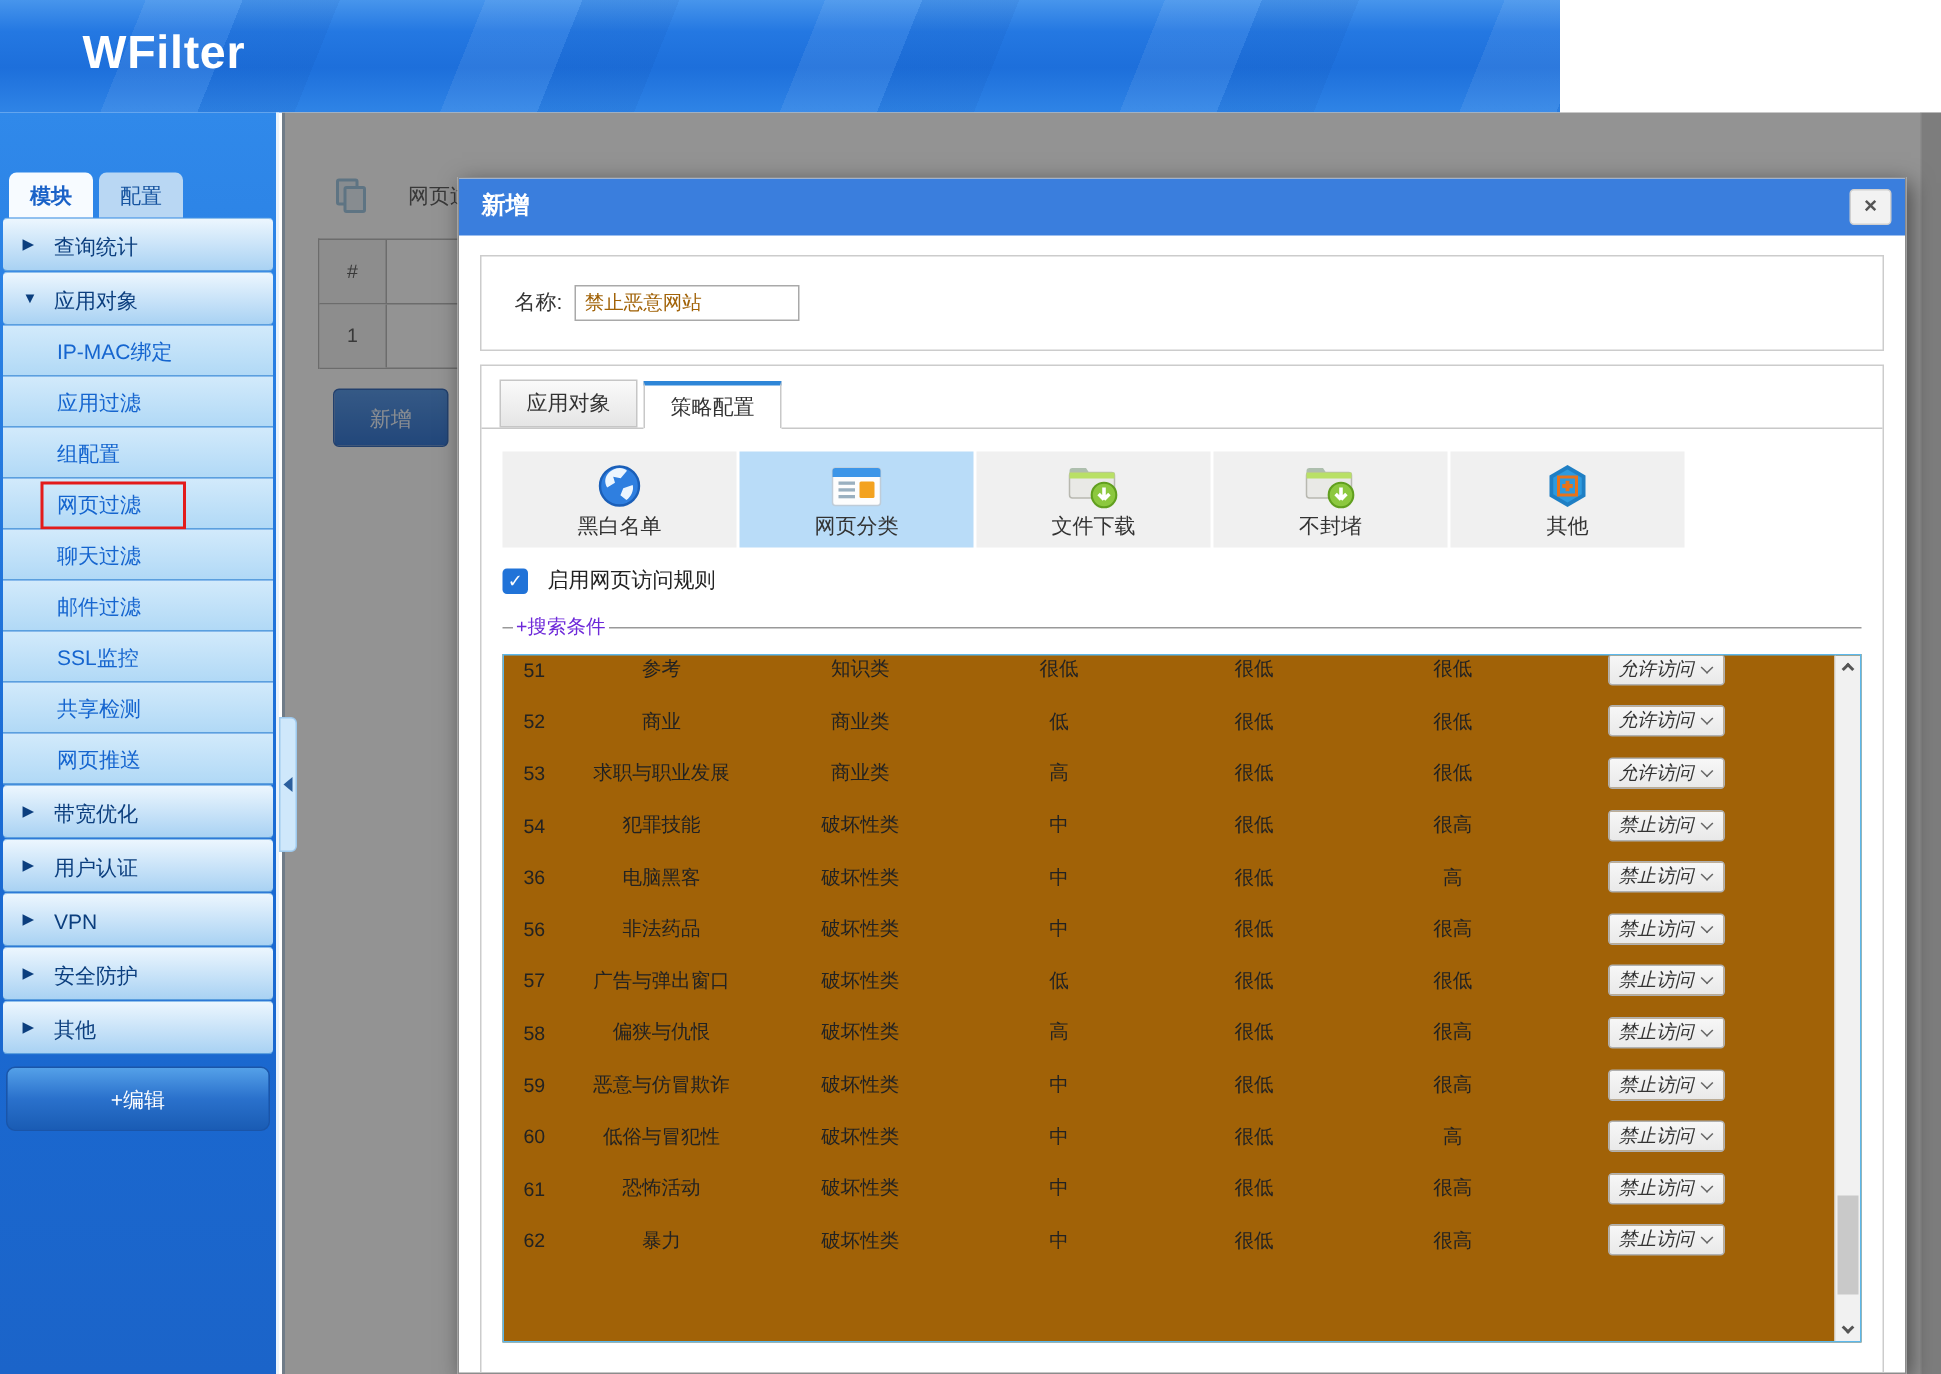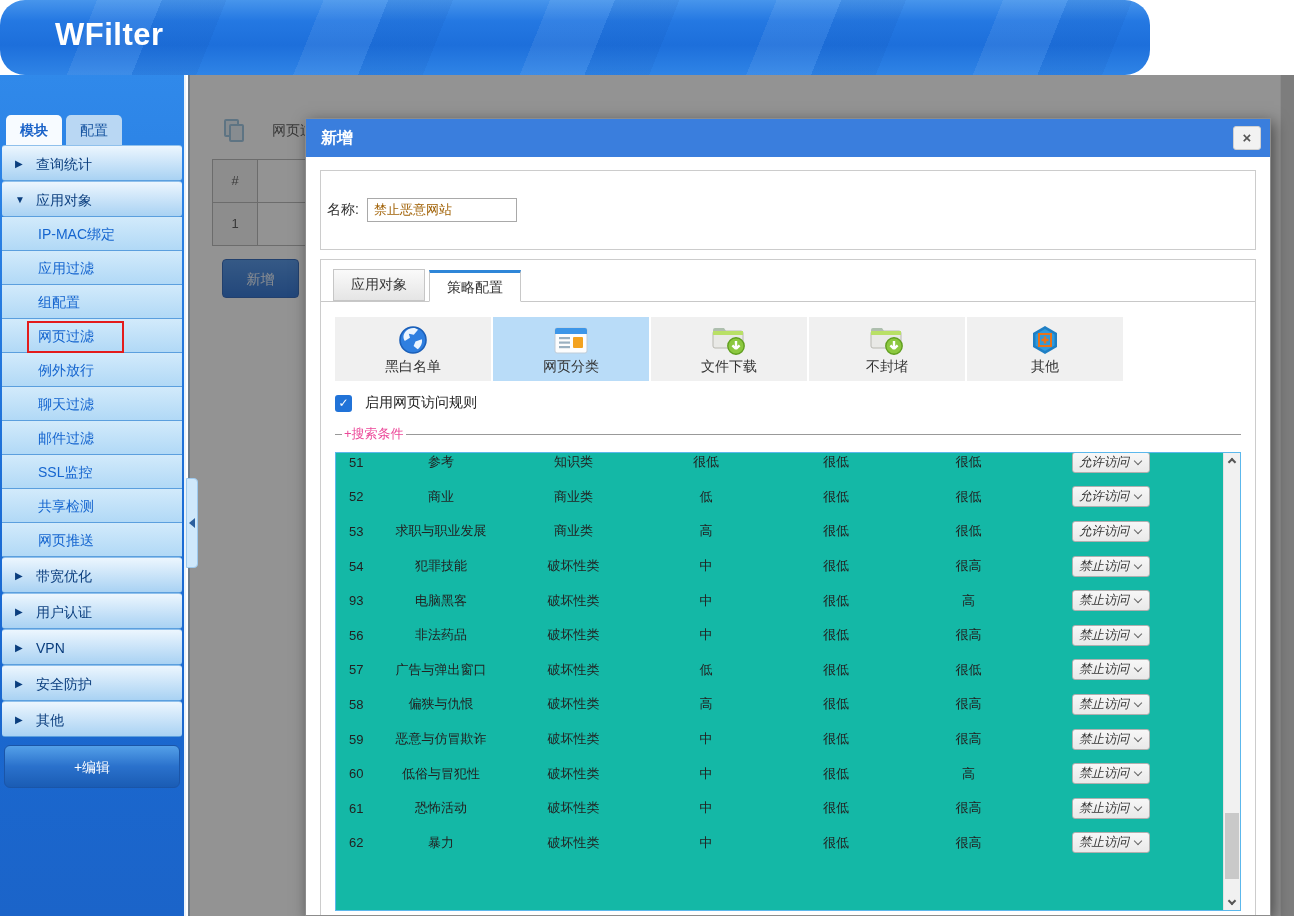--- a/index.html
+++ b/index.html
@@ -1,22 +1,22 @@
 <!DOCTYPE html>
 <html><head>
 <meta charset="utf-8">
 <style>
   * { margin:0; padding:0; box-sizing:border-box; }
   html,body { background:#666; }
   body { font-family:"Liberation Sans","DejaVu Sans",sans-serif; }
   #app { position:relative; width:1294px; height:916px; overflow:hidden; background:#fff; margin:0 auto; }
 
   
-  .banner { position:absolute; left:0; top:0; width:1150px; height:75px;
-    background:linear-gradient(180deg,#4795ec 0%,#2478e2 28%,#1d6fdb 60%,#2f84e6 100%); overflow:hidden;border-radius:25px; }
+  .banner { position:absolute; left:0; top:0; width:1040px; height:75px;
+    background:linear-gradient(180deg,#4795ec 0%,#2478e2 28%,#1d6fdb 60%,#2f84e6 100%); overflow:hidden; }
   .banner:after { content:""; position:absolute; inset:0;
     background:repeating-linear-gradient(112deg, rgba(255,255,255,0) 0 90px, rgba(255,255,255,.07) 90px 150px, rgba(0,40,120,.06) 150px 210px); }
   .logo { position:absolute; left:55px; top:17px; color:#fff; font-size:31px; font-weight:bold; letter-spacing:.5px; z-index:2; }
 
   
   .sidebar { position:absolute; left:0; top:75px; width:186px; height:841px;
     background:linear-gradient(180deg,#3089ea 0%,#1a6bd4 55%,#1b64c9 100%); border-right:2px solid #eaf3fb; }
   .side-tabs { display:flex; margin:40px 0 0 6px; gap:4px; }
   .side-tab { height:30px; line-height:30px; padding:0 14px; font-size:14px; border-radius:5px 5px 0 0; cursor:default; }
   .side-tab.on  { background:#f7fbff; color:#1a62c8; font-weight:bold; }
@@ -49,21 +49,21 @@
     border-radius:0 4px 4px 0; z-index:30; display:flex; align-items:center; justify-content:center; }
   .collapse .tri { width:0; height:0; border-top:5px solid transparent; border-bottom:5px solid transparent; border-right:6px solid #2b5f9e; }
 
   
   .modal { position:absolute; left:305px; top:118px; width:966px; height:798px; background:#fff;
     border:1px solid #8c8c8c; box-shadow:3px 4px 14px rgba(0,0,0,.5); z-index:40; overflow:hidden; }
   .m-title { height:38px; background:#3a7edd; color:#fff; font-size:16px; font-weight:bold; line-height:38px; padding-left:15px; position:relative; }
   .m-close { position:absolute; right:9px; top:7px; width:28px; height:24px; background:#f2f2f2; border:1px solid #d0d0d0;
     border-radius:3px; text-align:center; line-height:22px; color:#555; font-size:15px; font-weight:bold; cursor:pointer; }
   .m-body { padding:13px 14px 0 14px; }
-  .box1 { border:1px solid #ccc; height:80px; display:flex; align-items:center; padding-left:6px; }
+  .box1 { border:1px solid #ccc; height:64px; display:flex; align-items:center; padding-left:22px; }
   .box1 label { font-size:14px; color:#333; }
   .box1 input { margin-left:8px; width:150px; height:24px; border:1px solid #a9a9a9; font-size:13px; padding:0 6px;
     font-family:"Liberation Sans","DejaVu Sans",sans-serif; color:#a16207; }
   .box2 { border:1px solid #ccc; margin-top:9px; height:690px; }
   .tabstrip { display:flex; align-items:flex-end; height:42px; padding-left:12px; border-bottom:1px solid #c8c8c8; }
   .tab { height:32px; line-height:29px; padding:0 17px; font-size:14px; color:#333; margin-right:4px; cursor:pointer; }
   .tab.off { background:linear-gradient(180deg,#fafafa,#e5e5e5); border:1px solid #c6c6c6; }
   .tab.on { background:#fff; border:1px solid #c8c8c8; border-top:3px solid #2e86d8; border-bottom:1px solid #fff; margin-bottom:-1px; position:relative; z-index:2; }
   .panel { padding:15px 14px 0 14px; }
 
@@ -73,24 +73,24 @@
   .strip-cell .ico { height:34px; display:flex; align-items:center; }
   .strip-cell .cap { font-size:14px; color:#333; margin-top:1px; }
 
   .chk-row { display:flex; align-items:center; margin-top:13px; }
   .chk { width:17px; height:17px; background:#2173d8; border-radius:3px; color:#fff; font-size:12px; font-weight:bold;
     text-align:center; line-height:17px; cursor:pointer; }
   .chk-lbl { margin-left:13px; font-size:14px; color:#222; }
 
   .legend { display:flex; align-items:center; margin-top:13px; }
   .legend .ln1 { width:7px; border-top:1px solid #999; }
-  .legend .txt { font-size:13px; color:#ec4899; margin:0 2px; }
+  .legend .txt { font-size:13px; color:#6d28d9; margin:0 2px; }
   .legend .ln2 { flex:1; border-top:1px solid #999; }
 
-  .cat-wrap { position:relative; margin-top:9px; height:459px; border:1px solid #5cb8ec; overflow:hidden; background:#14b8a6; }
+  .cat-wrap { position:relative; margin-top:9px; height:459px; border:1px solid #5cb8ec; overflow:hidden; background:#a16207; }
   .cat-rows { position:absolute; left:0; top:-8px; right:17px; }
   .cat-row { display:grid; grid-template-columns:40px 130px 135px 130px 130px 135px 1fr; align-items:center; height:34.6px; font-size:13px; color:#222; }
   .cat-row > div { text-align:center; }
   .cat-row .c0 { text-align:left; padding-left:13px; }
   .cat-row .c6 { justify-self:start; }
   .sel-box { width:78px; height:21px; margin-left:36px; border:1px solid #b0b0b0; border-radius:3px;
     background:linear-gradient(180deg,#f7f7f7,#e9e9e9); display:flex; align-items:center; cursor:pointer;font-style:italic; }
   .sel-box .v { font-size:12.5px; color:#333; padding-left:6px; flex:1; text-align:left; }
   .sel-box .ch { width:6px; height:6px; border-right:1.6px solid #666; border-bottom:1.6px solid #666; transform:rotate(45deg); margin:-3px 8px 0 0; }
 
@@ -120,21 +120,20 @@
       <div class="side-tab on">模块</div>
       <div class="side-tab off">配置</div>
     </div>
     <div class="menu">
         <div class="m-item m-group"><span class="arrow">▶</span><span class="lbl">查询统计</span></div>
         <div class="m-item m-group"><span class="arrow">▼</span><span class="lbl">应用对象</span></div>
         <div class="m-item m-sub"><span class="lbl">IP-MAC绑定</span></div>
         <div class="m-item m-sub"><span class="lbl">应用过滤</span></div>
         <div class="m-item m-sub"><span class="lbl">组配置</span></div>
         <div class="m-item m-sub m-hl"><span class="lbl">网页过滤</span></div>
-        <div class="m-item m-sub"><span class="lbl">例外放行</span></div>
         <div class="m-item m-sub"><span class="lbl">聊天过滤</span></div>
         <div class="m-item m-sub"><span class="lbl">邮件过滤</span></div>
         <div class="m-item m-sub"><span class="lbl">SSL监控</span></div>
         <div class="m-item m-sub"><span class="lbl">共享检测</span></div>
         <div class="m-item m-sub"><span class="lbl">网页推送</span></div>
         <div class="m-item m-group"><span class="arrow">▶</span><span class="lbl">带宽优化</span></div>
         <div class="m-item m-group"><span class="arrow">▶</span><span class="lbl">用户认证</span></div>
         <div class="m-item m-group"><span class="arrow">▶</span><span class="lbl">VPN</span></div>
         <div class="m-item m-group"><span class="arrow">▶</span><span class="lbl">安全防护</span></div>
         <div class="m-item m-group"><span class="arrow">▶</span><span class="lbl">其他</span></div>
@@ -306,21 +305,21 @@
                   <div class="c4">很低</div>
                   <div class="c5">很高</div>
                   <div class="c6">
                     <div class="sel-box">
                       <span class="v">禁止访问</span>
                       <span class="ch"></span>
                     </div>
                   </div>
                 </div>
                 <div class="cat-row">
-                  <div class="c0">93</div>
+                  <div class="c0">36</div>
                   <div class="c1">电脑黑客</div>
                   <div class="c2">破坏性类</div>
                   <div class="c3">中</div>
                   <div class="c4">很低</div>
                   <div class="c5">高</div>
                   <div class="c6">
                     <div class="sel-box">
                       <span class="v">禁止访问</span>
                       <span class="ch"></span>
                     </div>

